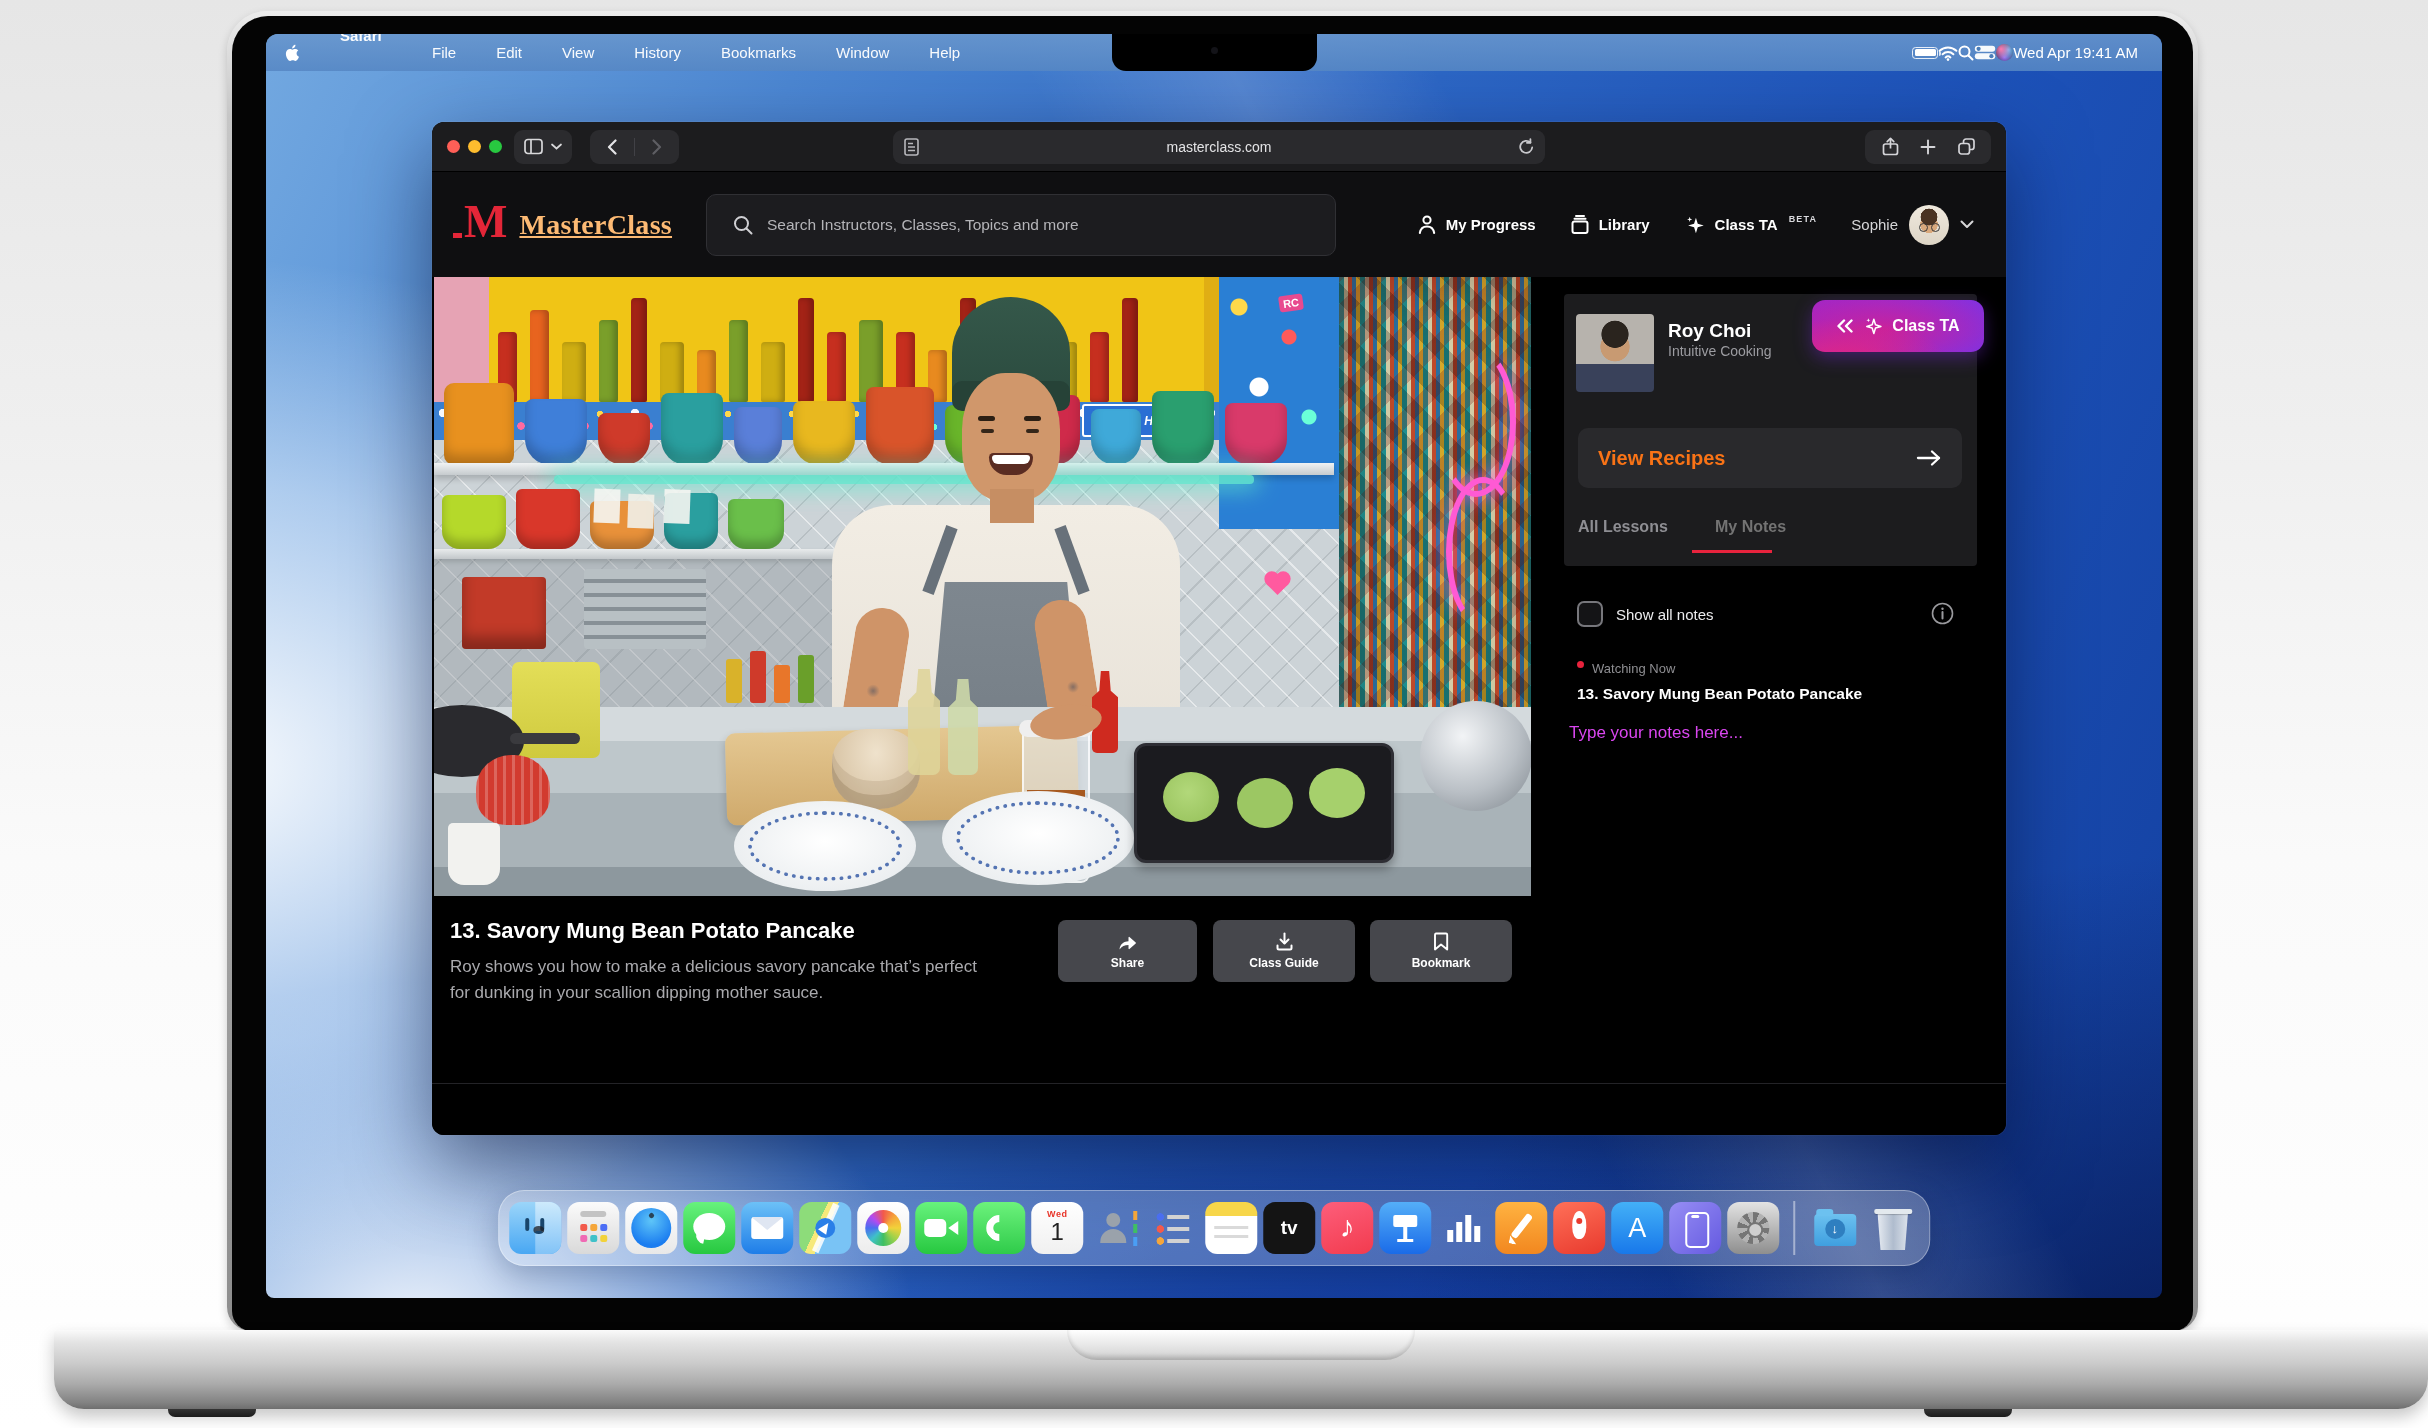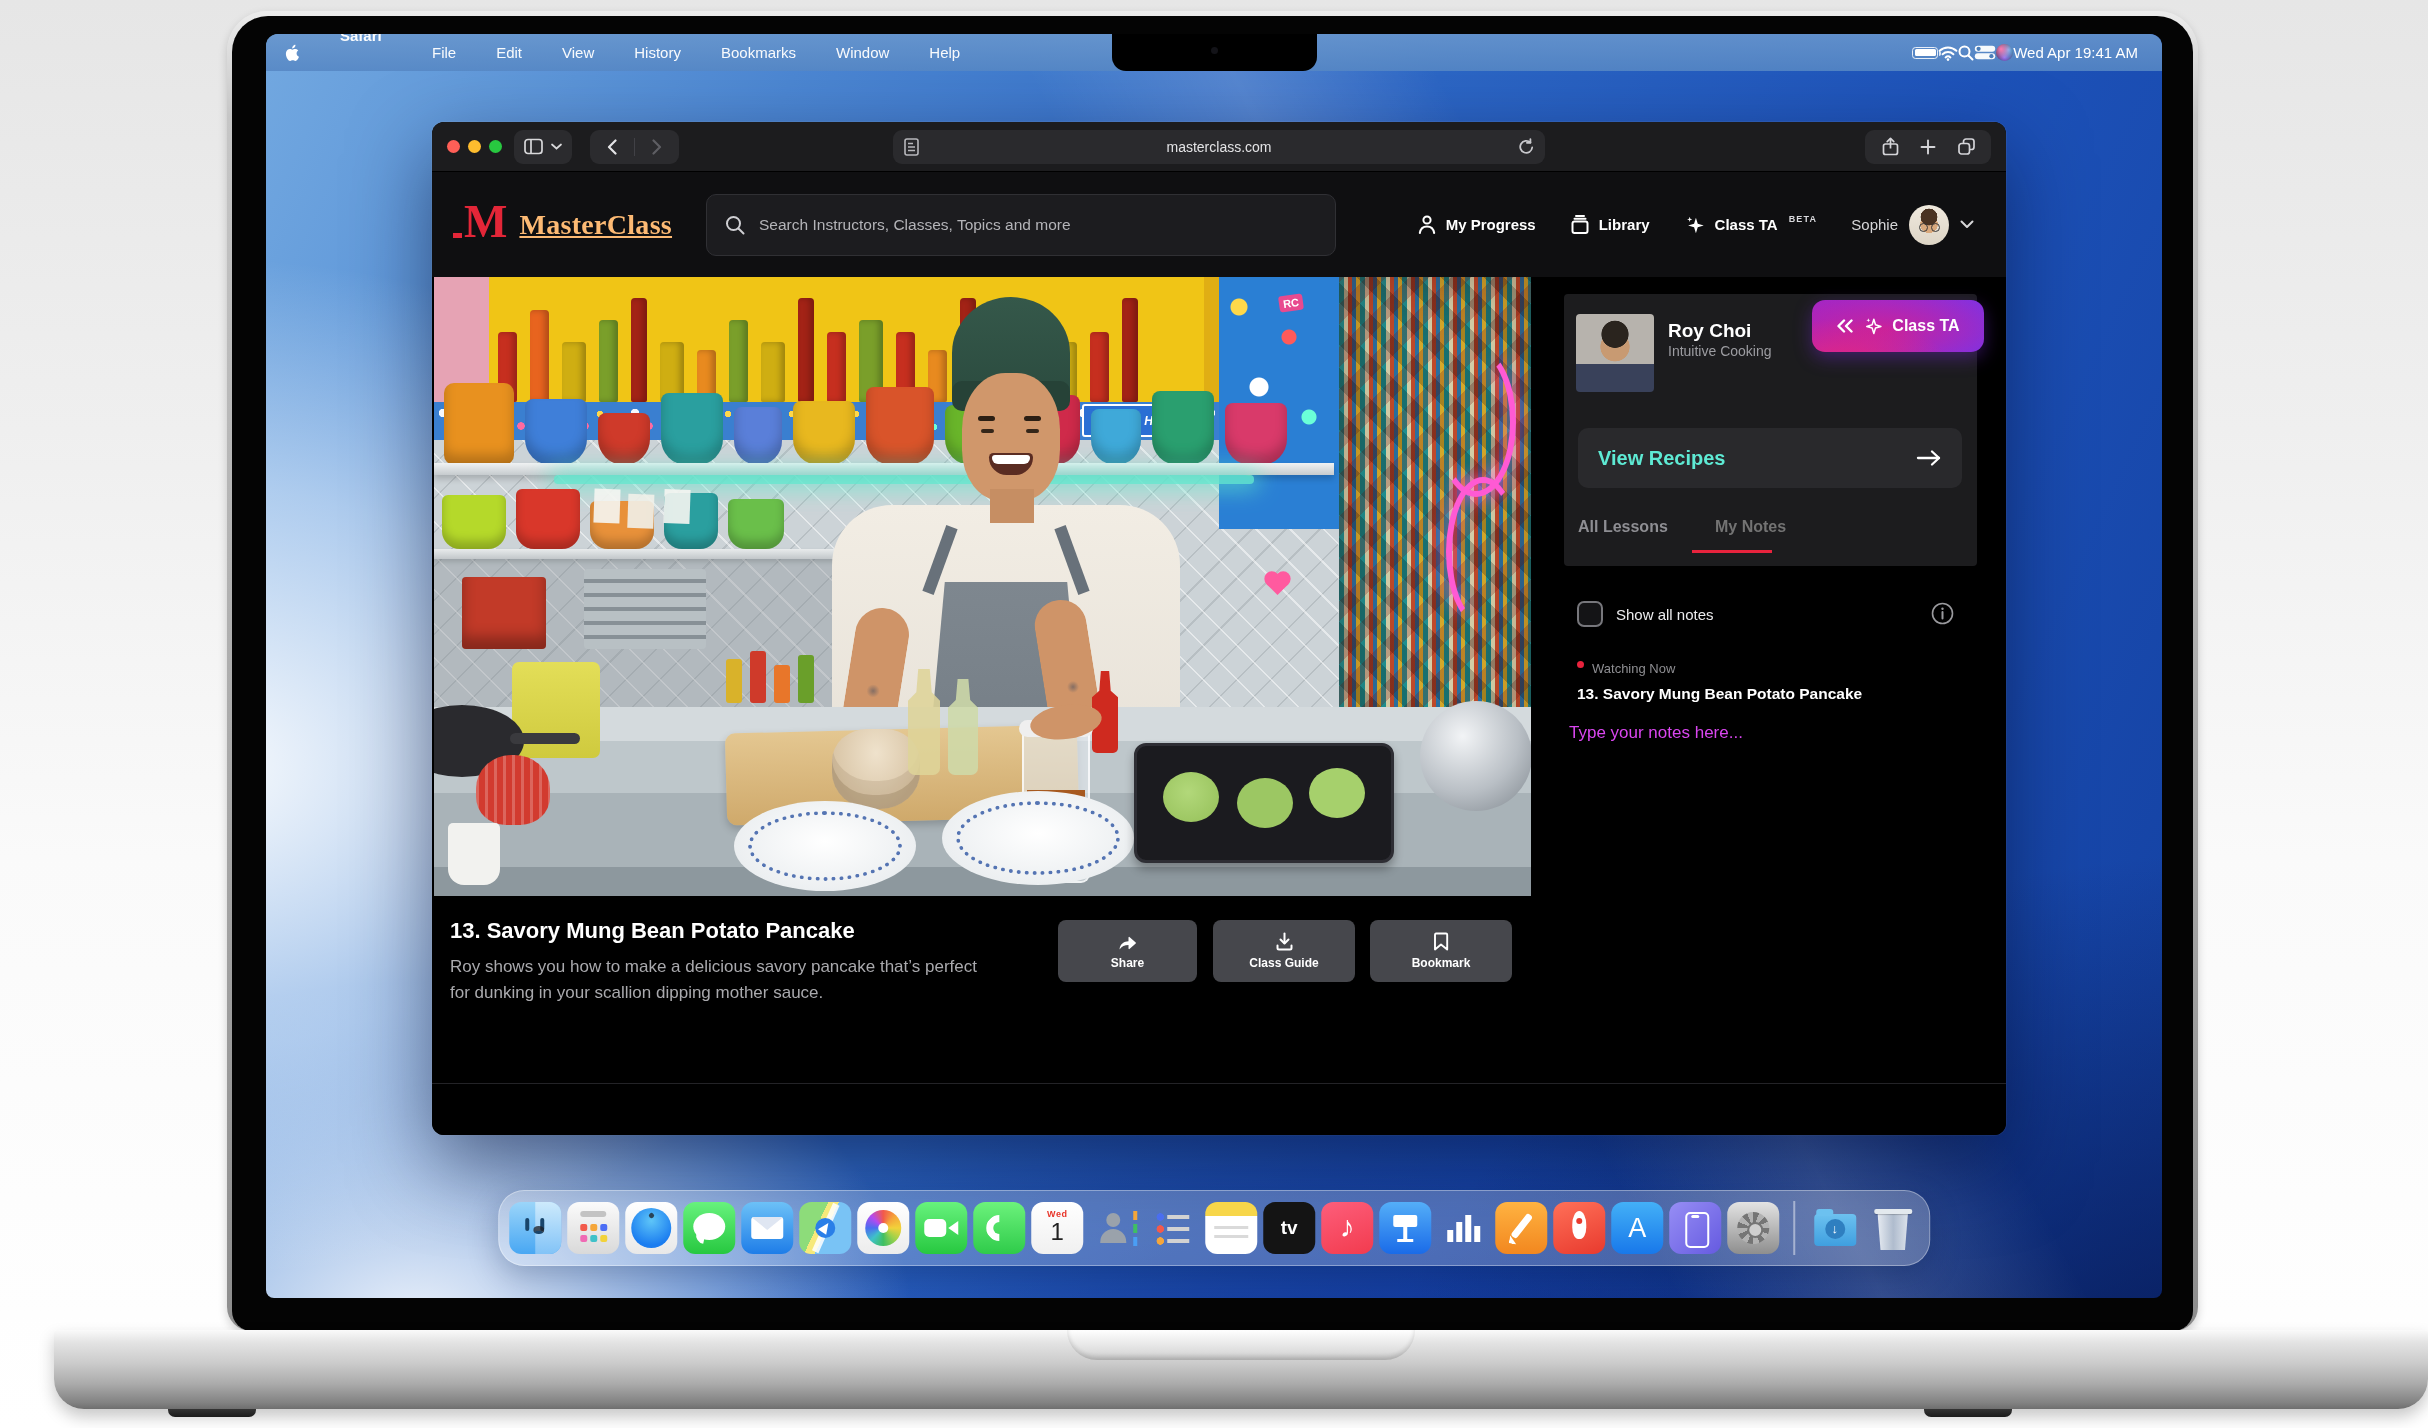--- a/index.html
+++ b/index.html
@@ -73,21 +73,21 @@
   .tb-right { margin-left:auto; background:#2a2a2d; border-radius:9px; height:34px; display:flex; align-items:center; padding:0 6px; }
   .tb-right > div { width:38px; height:34px; display:flex; align-items:center; justify-content:center; }
 
   
   .mc-header { height:105px; background:#0f0f11; display:flex; align-items:center; padding:0 32px; }
   .logo { display:flex; align-items:center; gap:12px; }
   .logo-mark { font-family:"Liberation Serif", serif; font-size:46px; font-weight:700; color:#e32638; line-height:1; position:relative; top:-3px; }
   .logo-mark::after { content:''; position:absolute; left:-11px; bottom:7px; width:9px; height:5px; background:#e32638; }
   .wordmark { font-family:"Liberation Serif", serif; font-size:28px; font-weight:700; color:#fdba74; letter-spacing:.3px;text-decoration:underline; }
   .search { margin-left:34px; width:630px; height:62px; background:#1c1c1f; border:1px solid #303034; border-radius:10px;
-    display:flex; align-items:center; padding:0 18px; gap:14px; }
+    display:flex; align-items:center; padding:0 26px; gap:14px; }
   .search input { background:transparent; border:none; outline:none; color:#c9c9cc; font-size:15.5px; width:100%; font-family:"Liberation Sans", sans-serif; }
   .search input::placeholder { color:#b4b4b8; }
   .hnav { margin-left:auto; display:flex; align-items:center; gap:34px; }
   .hnav-item { display:flex; align-items:center; gap:9px; color:#fff; font-size:15px; font-weight:700; white-space:nowrap; }
   .beta { font-size:9px; font-weight:700; letter-spacing:1.2px; color:#d8d8dc; position:relative; top:-6px; margin-left:2px; }
   .user { display:flex; align-items:center; gap:11px; color:#d6d6d8; font-size:15px; font-weight:400; }
   .avatar { width:40px; height:40px; border-radius:50%; position:relative;
     background:radial-gradient(circle at 50% 30%, #4a3322 0 24%, transparent 25%),
                radial-gradient(circle at 50% 48%, #d8a87c 0 30%, transparent 31%),
                linear-gradient(180deg,#efe9dd,#ddd5c6); }
@@ -235,21 +235,21 @@
       linear-gradient(180deg,#b7b3ad 0 64%, #39415a 64%); }
   .sb-name { position:absolute; left:104px; top:26px; color:#fff; font-size:19px; font-weight:700; }
   .sb-course { position:absolute; left:104px; top:49px; color:#9c9ca1; font-size:14px; }
   .classta-btn { position:absolute; left:248px; top:6px; width:172px; height:52px; border-radius:13px;
     display:flex; align-items:center; justify-content:center; gap:9px; color:#fff; font-size:16px; font-weight:700;
     background:radial-gradient(120% 180% at 16% 135%, rgba(244,37,112,.95) 0%, rgba(244,37,112,0) 55%),
       radial-gradient(150% 160% at 42% 55%, rgba(214,31,140,.8) 0%, rgba(214,31,140,0) 62%),
       linear-gradient(100deg,#9428d6 0%,#8c2ee0 40%,#6f35f2 100%);
     box-shadow:0 6px 18px rgba(120,40,220,.4); }
   .recipes-btn { position:absolute; left:14px; top:134px; width:384px; height:60px; background:#29292c; border-radius:10px;
-    display:flex; align-items:center; justify-content:space-between; padding:0 20px; color:#5eead4; font-size:20px; font-weight:700; }
+    display:flex; align-items:center; justify-content:space-between; padding:0 20px; color:#f97316; font-size:20px; font-weight:700; }
   .tab { position:absolute; top:224px; font-size:16px; font-weight:700; }
   .tab.all { left:14px; color:#8e8e93; }
   .tab.notes { left:128px; color:#737373;margin-left:23px; }
   .tab-underline { position:absolute; left:128px; top:256px; width:80px; height:3px; background:#e8233d; }
   .chk-row { position:absolute; left:46px; top:324px; display:flex; align-items:center; gap:13px; }
   .checkbox { width:26px; height:26px; border:2px solid #77777c; border-radius:7px; background:#141416; }
   .chk-label { color:#ececee; font-size:15px; }
   .info-ico { position:absolute; left:400px; top:325px; }
   .watch-row { position:absolute; left:46px; top:384px; display:flex; align-items:flex-start; gap:8px; }
   .watch-dot { width:7px; height:7px; border-radius:50%; background:#e8233d; }

